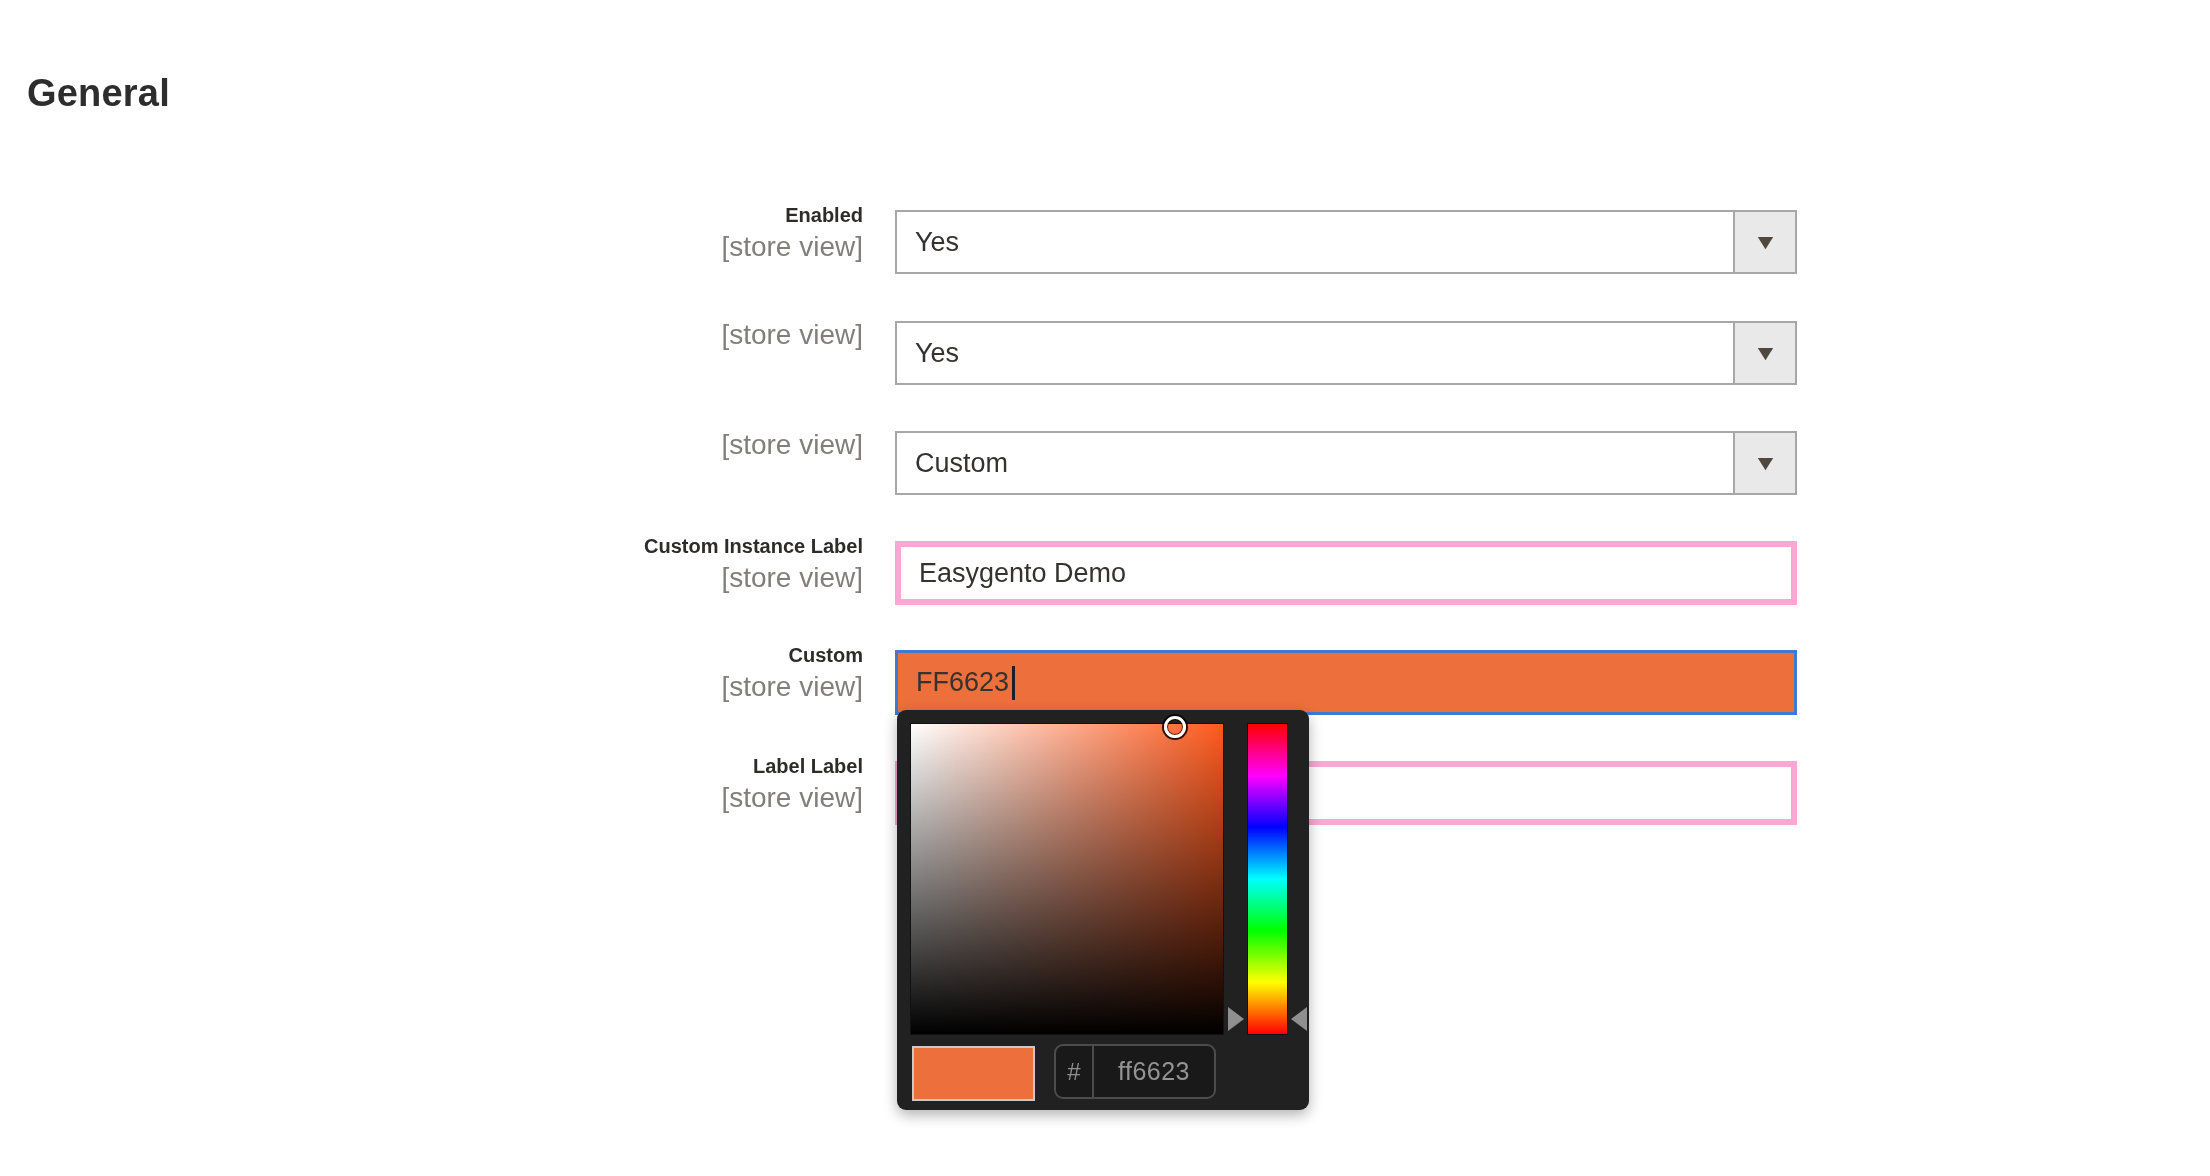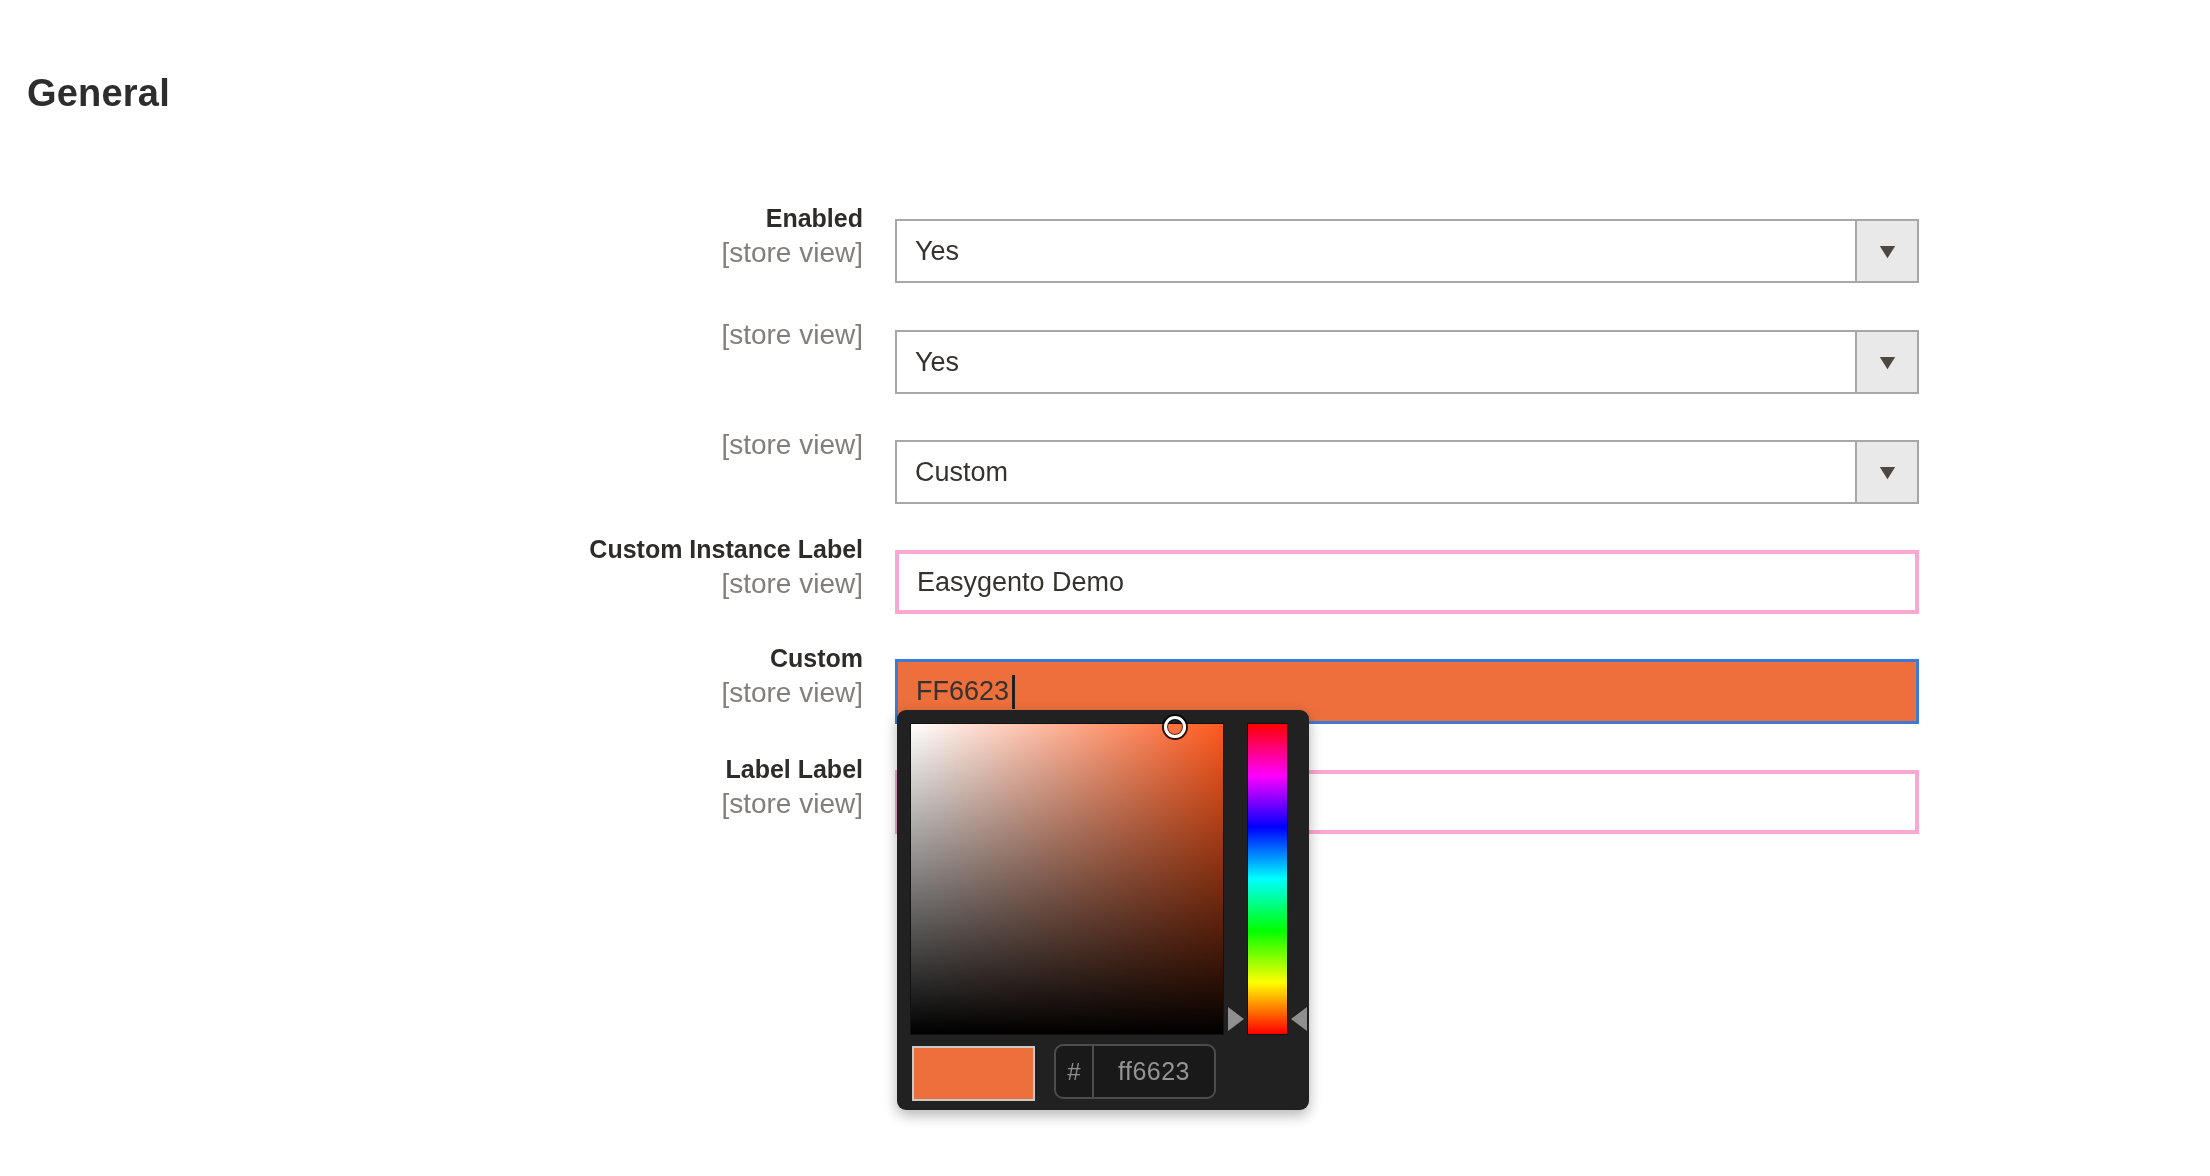--- a/index.html
+++ b/index.html
@@ -16,42 +16,42 @@
     font-size:38px; font-weight:bold; color:#2d2d2d;
     letter-spacing:0.2px;
   }
 
   
   .row { position:absolute; left:0; width:2210px; height:64px; }
   .r0{ top:202px; } .r1{ top:313px; } .r2{ top:423px; }
   .r3{ top:533px; } .r4{ top:642px; } .r5{ top:753px; }
 
   .lbl { position:absolute; left:0; top:2px; width:863px; text-align:right; }
-  .lbl-main { font-size:25px; font-weight:bold; color:#2e2c2a; line-height:1.15; }
+  .lbl-main { font-size:20px; font-weight:bold; color:#2e2c2a; line-height:1.15; }
   .lbl-scope { font-size:28px; color:#817e7c; margin-top:4px; }
 
-  .ctl { position:absolute; left:895px; top:17px; width:1024px; height:64px; }
+  .ctl { position:absolute; left:895px; top:8px; width:902px; height:64px; }
 
   .select {
     width:100%; height:64px; background:#ffffff;
     border:2px solid #a7a7a7; display:flex; align-items:stretch;
   }
   .sel-val {
     flex:1; display:flex; align-items:center; padding-left:18px;
     font-size:27px; color:#35322f;
   }
   .sel-btn {
     width:62px; background:#e9e9e9; border-left:2px solid #a7a7a7;
     display:flex; align-items:center; justify-content:center;
   }
   .caret-down { color:#50473f; font-size:21px; transform:scaleX(1.25); }
 
   .text-input {
     width:100%; height:64px; background:#ffffff;
-    border:4px solid #f9a8d4; display:flex; align-items:center;
+    border:6px solid #f9a8d4; display:flex; align-items:center;
     padding-left:18px; font-size:27px; color:#35322f;
   }
   .custom-color { border:3px solid #3b7ad6; height:65px; }
   .caret-bar { width:3px; height:34px; background:#1f1f1f; margin-left:3px; }
 
   
   .picker {
     position:absolute; left:897px; top:710px; width:412px; height:400px;
     background:#212121; border-radius:9px; z-index:10;
     box-shadow:0 5px 14px rgba(0,0,0,0.30);

